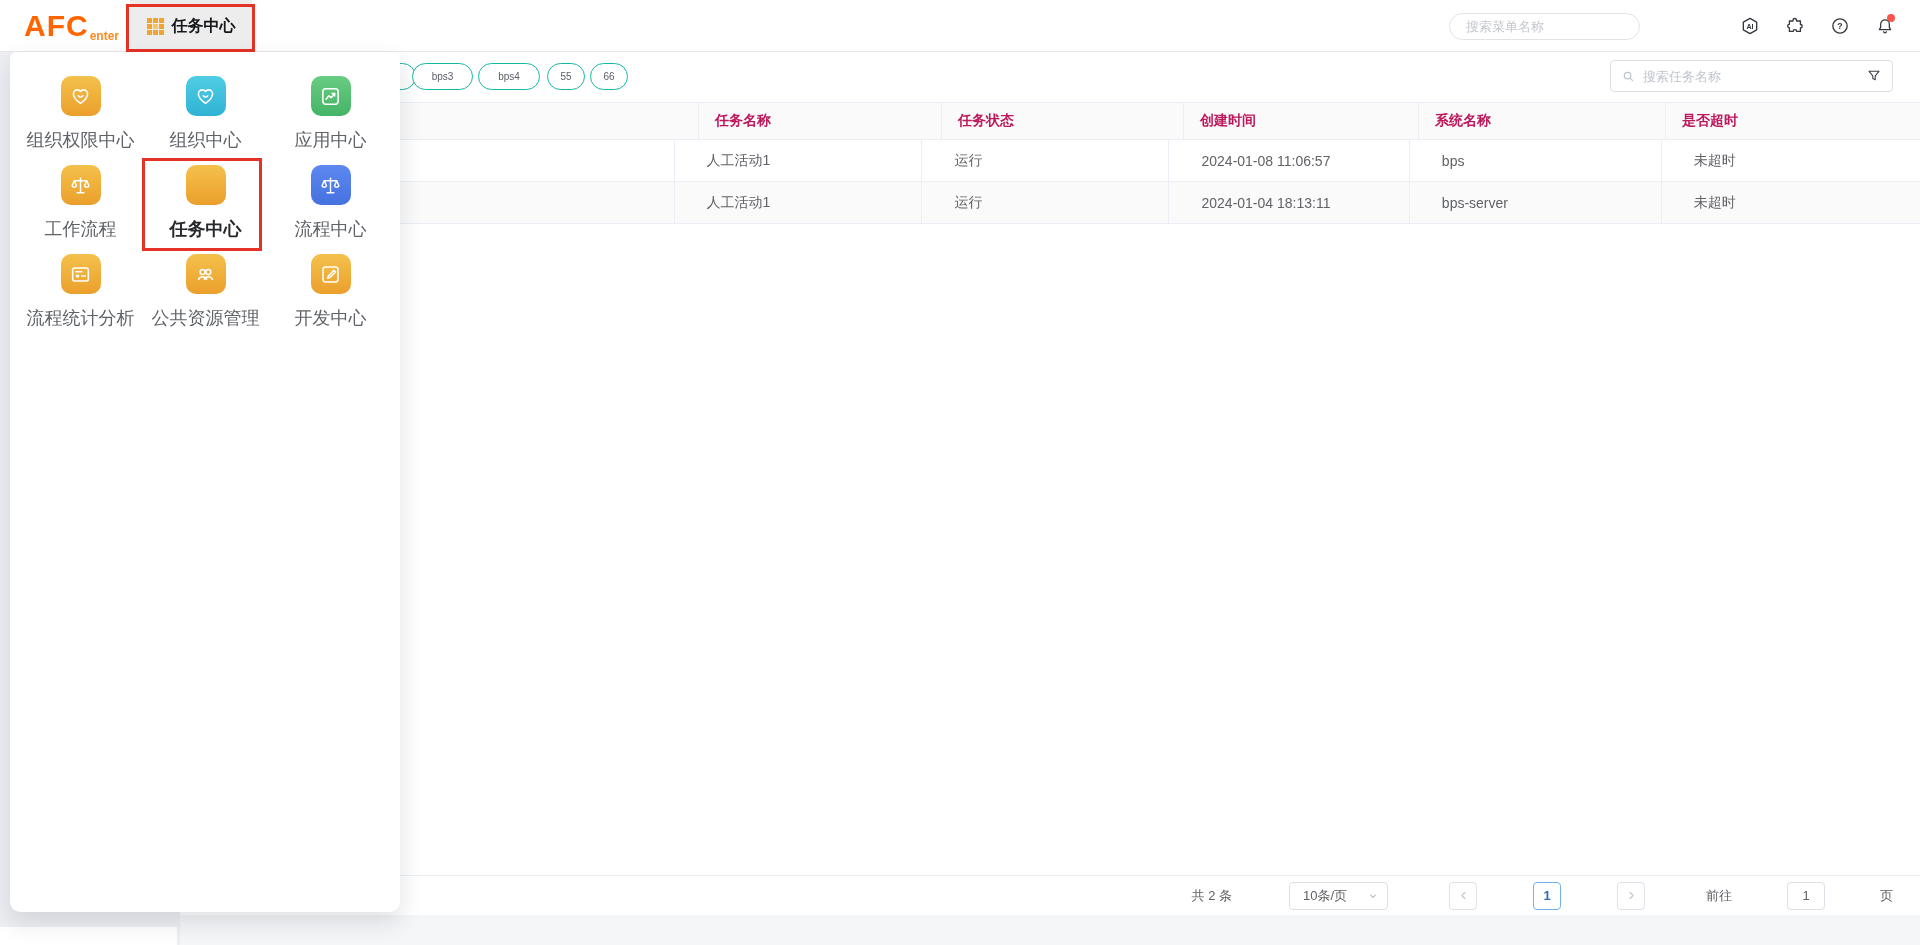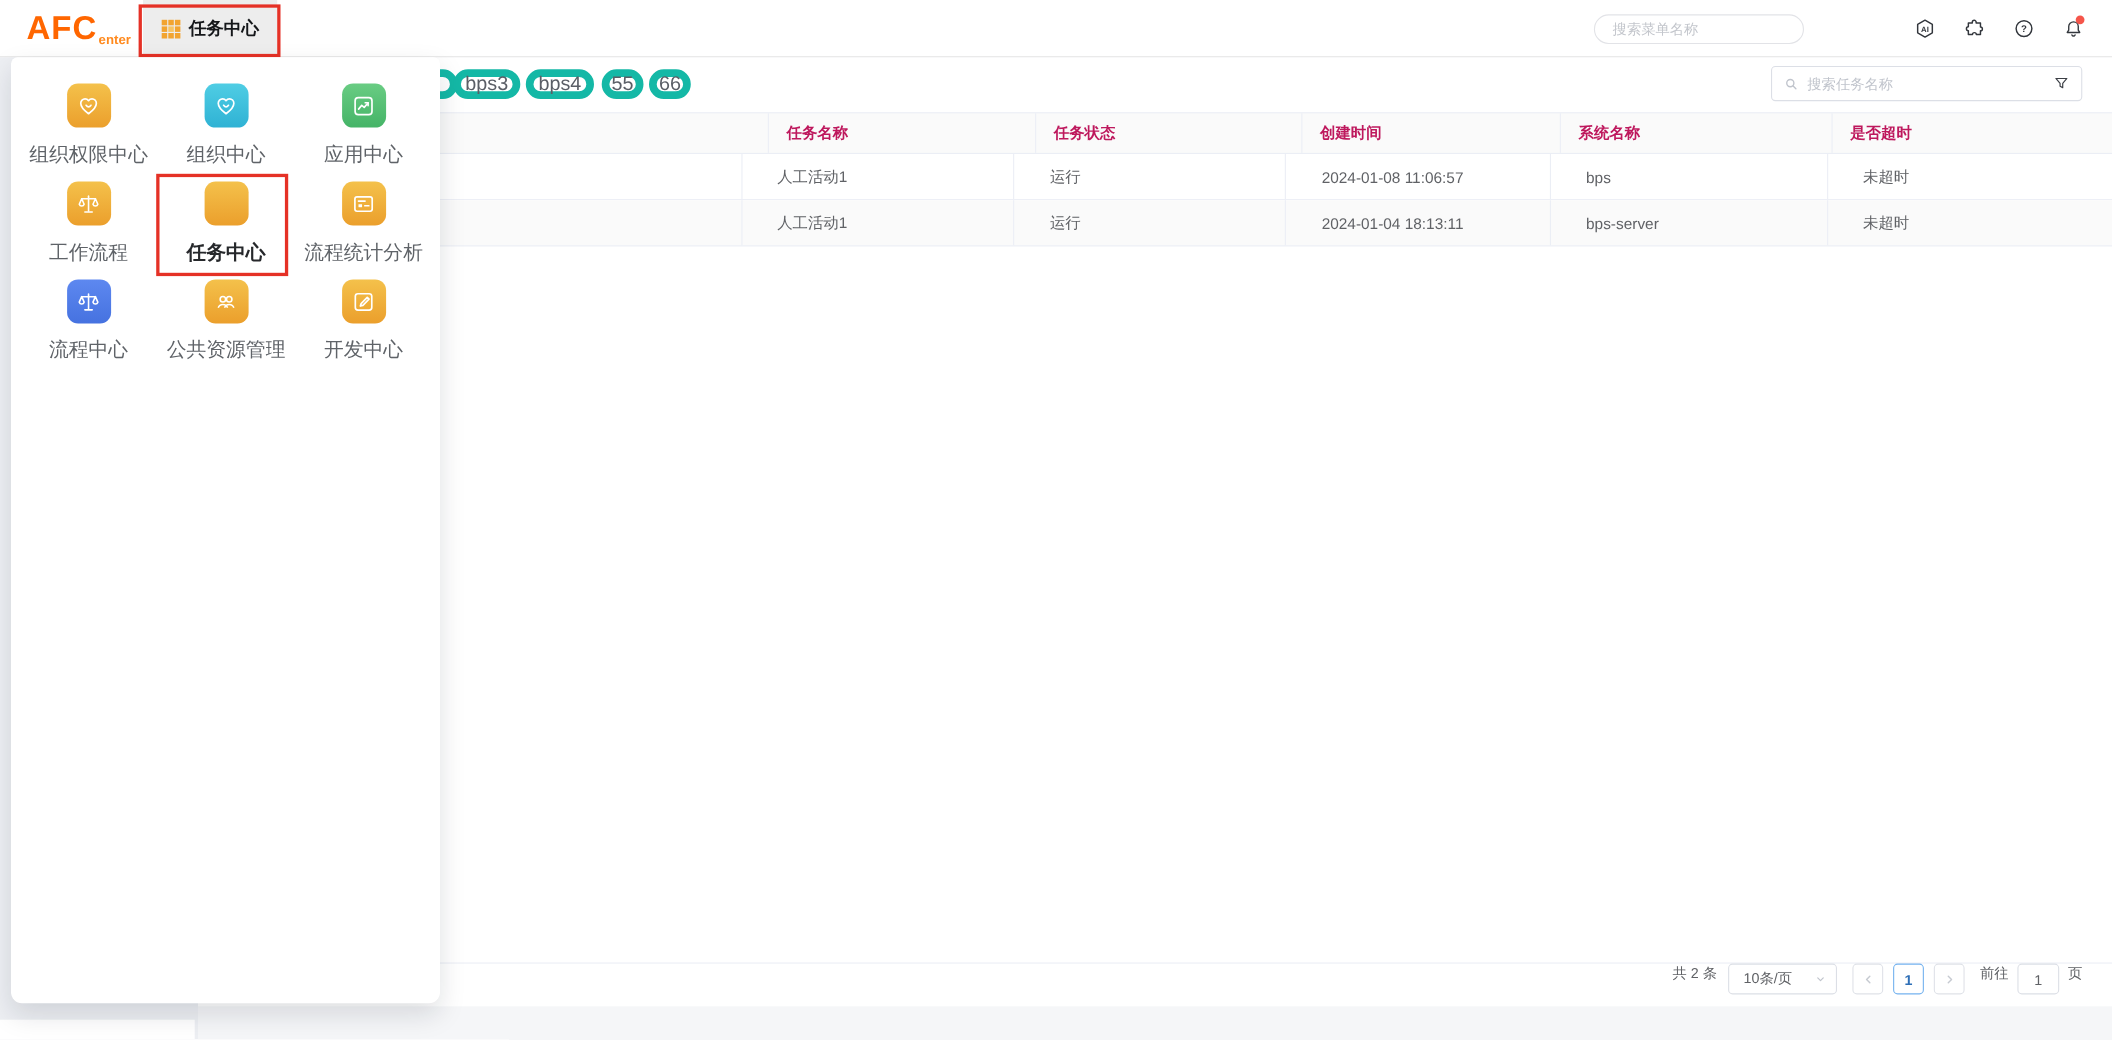--- a/index.html
+++ b/index.html
@@ -30,41 +30,41 @@
 
   .tb-icons { position:absolute; left:1740px; top:0; height:52px; display:flex; align-items:center; gap:25px; }
   .tb-ic { width:20px; height:20px; cursor:pointer; position:relative; }
   .tb-ic svg { display:block; }
   .bell-dot { position:absolute; right:0px; top:-2px; width:8px; height:8px; border-radius:50%; background:#f5554a; }
   .avatar { width:31px; height:31px; border-radius:50%; background:#e9d9bf; color:#fff; font-size:13px;
             display:flex; align-items:center; justify-content:center; cursor:pointer; }
 
   
   .card { position:absolute; left:180px; top:52px; width:1740px; height:863px; background:#fff; z-index:10; }
-  .pill { position:absolute; top:11px; height:27px; border:7px solid #14b8a6; border-radius:14px; background:#fff;
-          display:flex; align-items:center; justify-content:center; font-size:18px; color:#5a5e66; cursor:pointer; }
+  .pill { position:absolute; top:11px; height:27px; border:1px solid #14b8a6; border-radius:14px; background:#fff;
+          display:flex; align-items:center; justify-content:center; font-size:10px; color:#5a5e66; cursor:pointer; }
   .ct-search { position:absolute; right:27px; top:8px; width:283px; height:32px; border:1px solid #dcdfe6;
                border-radius:4px; background:#fff; display:flex; align-items:center; padding:12px 10px; gap:7px; }
   .ct-search input { border:none; outline:none; flex:1; font-size:13px; color:#606266; background:transparent;
                      font-family:"Liberation Sans", sans-serif; }
   .ct-search input::placeholder { color:#c0c4cc; }
   .funnel { cursor:pointer; display:flex; }
 
   .thead { position:absolute; left:0; top:50px; width:1740px; height:38px; background:#fafafa;
            border-top:1px solid #ebeef5; border-bottom:1px solid #ebeef5; display:flex; }
   .trow { position:absolute; left:0; width:1740px; height:42px; display:flex; border-bottom:1px solid #ebeef5;
           background:#fff; cursor:pointer;gap:16px; }
   .trow.stripe { background:#fafafa; }
   .cell { height:100%; display:flex; align-items:center; padding-left:16px; font-size:14px; color:#606266;
           border-right:1px solid #ebeef5; overflow:hidden; white-space:nowrap; }
   .thead .cell { color:#be185d; font-weight:700; }
   .c0{width:519px;} .c1{width:243px;} .c2{width:242px;} .c3{width:235px;} .c4{width:247px;} .c5{width:254px;border-right:none;}
 
   .tfoot { position:absolute; left:0; top:823px; width:1740px; height:40px; border-top:1px solid #ebeef5;
-           display:flex; align-items:flex-start; justify-content:flex-end; padding-right:27px; font-size:13px; color:#606266; }
+           display:flex; align-items:center; justify-content:flex-end; padding-right:27px; font-size:13px; color:#606266;gap:47px; }
   .pg-total { margin-right:10px; }
   .pg-size { width:99px; height:28px; border:1px solid #dcdfe6; border-radius:4px; display:flex; align-items:center;
              justify-content:space-between; padding:0 8px 0 13px; margin-right:14px; cursor:pointer; background:#fff; }
   .pg-btn { width:28px; height:28px; border:1px solid #dfe2e8; border-radius:4px; background:#fff; display:flex;
             align-items:center; justify-content:center; cursor:pointer; }
   .pg-prev { margin-right:9px; } .pg-next { margin-left:9px; }
   .pg-cur { width:28px; height:28px; border:1px solid #74b2ef; border-radius:4px; color:#2e6fb7; font-weight:700;
             display:flex; align-items:center; justify-content:center; background:#fff; cursor:pointer; }
   .pg-goto { margin-left:14px; }
   .pg-input { width:38px; height:28px; border:1px solid #dcdfe6; border-radius:4px; text-align:center; margin:0 8px;
@@ -272,46 +272,46 @@
         </span>
         <span class="menu-label">工作流程</span>
       </div>
 
       <div class="menu-item hl">
         <span class="tile amber"></span>
         <span class="menu-label">任务中心</span>
       </div>
 
       <div class="menu-item">
-        <span class="tile amber">
-          <svg width="23" height="23" viewBox="0 0 24 24" fill="none" stroke="#fff" stroke-width="1.6" stroke-linecap="round" stroke-linejoin="round">
-              <rect x="3.8" y="5.2" width="16.4" height="13.6" rx="2"></rect>
-              <path d="M7.2 9.2h6.2"></path>
-              <rect x="7.2" y="12.2" width="3.4" height="2.8" fill="#fff" stroke="none"></rect>
-              <path d="M13.2 13.6h3.8"></path>
-            </svg>
-        </span>
-        <span class="menu-label">流程统计分析</span>
-      </div>
-
-      <div class="menu-item">
         <span class="tile blue">
           <svg width="23" height="23" viewBox="0 0 24 24" fill="none" stroke="#fff" stroke-width="1.5" stroke-linecap="round" stroke-linejoin="round">
               <path d="M12 4.5v14"></path>
               <path d="M5.5 7h13"></path>
               <path d="M5.5 7l-2.3 5.2a2.4 2.4 0 0 0 4.6 0L5.5 7z"></path>
               <path d="M18.5 7l-2.3 5.2a2.4 2.4 0 0 0 4.6 0L18.5 7z"></path>
               <path d="M8.5 19.5h7"></path>
             </svg>
         </span>
         <span class="menu-label">流程中心</span>
       </div>
 
       <div class="menu-item">
         <span class="tile amber">
+          <svg width="23" height="23" viewBox="0 0 24 24" fill="none" stroke="#fff" stroke-width="1.6" stroke-linecap="round" stroke-linejoin="round">
+              <rect x="3.8" y="5.2" width="16.4" height="13.6" rx="2"></rect>
+              <path d="M7.2 9.2h6.2"></path>
+              <rect x="7.2" y="12.2" width="3.4" height="2.8" fill="#fff" stroke="none"></rect>
+              <path d="M13.2 13.6h3.8"></path>
+            </svg>
+        </span>
+        <span class="menu-label">流程统计分析</span>
+      </div>
+
+      <div class="menu-item">
+        <span class="tile amber">
           <svg width="23" height="23" viewBox="0 0 24 24" fill="none" stroke="#fff" stroke-width="1.5">
               <circle cx="9" cy="9.4" r="2.6"></circle>
               <circle cx="15" cy="9.4" r="2.6"></circle>
               <path d="M4.6 17.6a4.6 4.6 0 0 1 8.8 0"></path>
               <path d="M10.6 17.6a4.6 4.6 0 0 1 8.8 0"></path>
             </svg>
         </span>
         <span class="menu-label">公共资源管理</span>
       </div>
 

